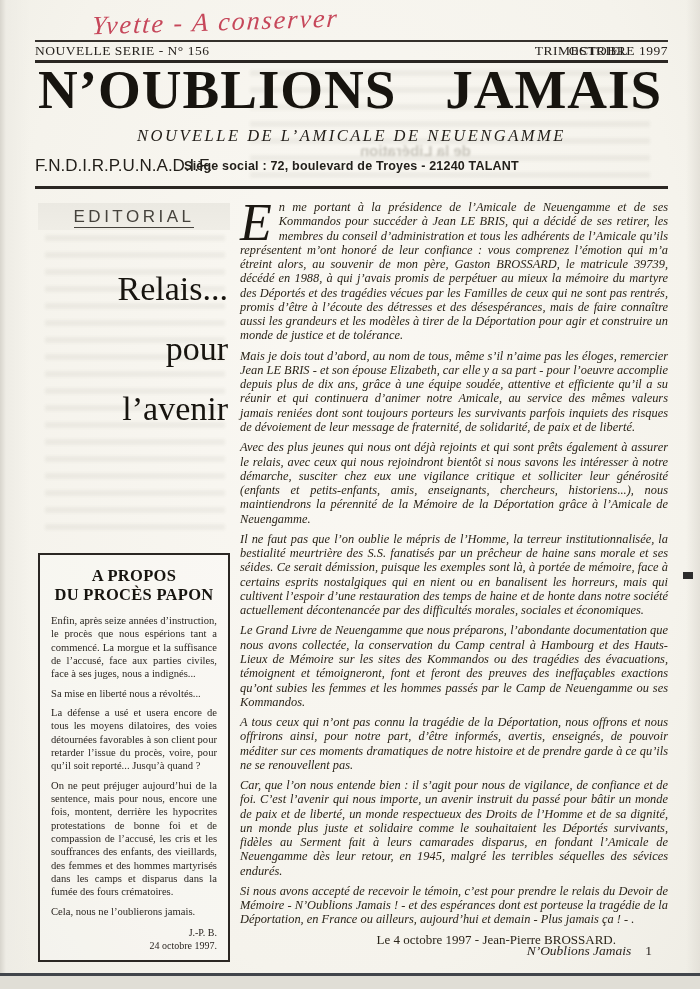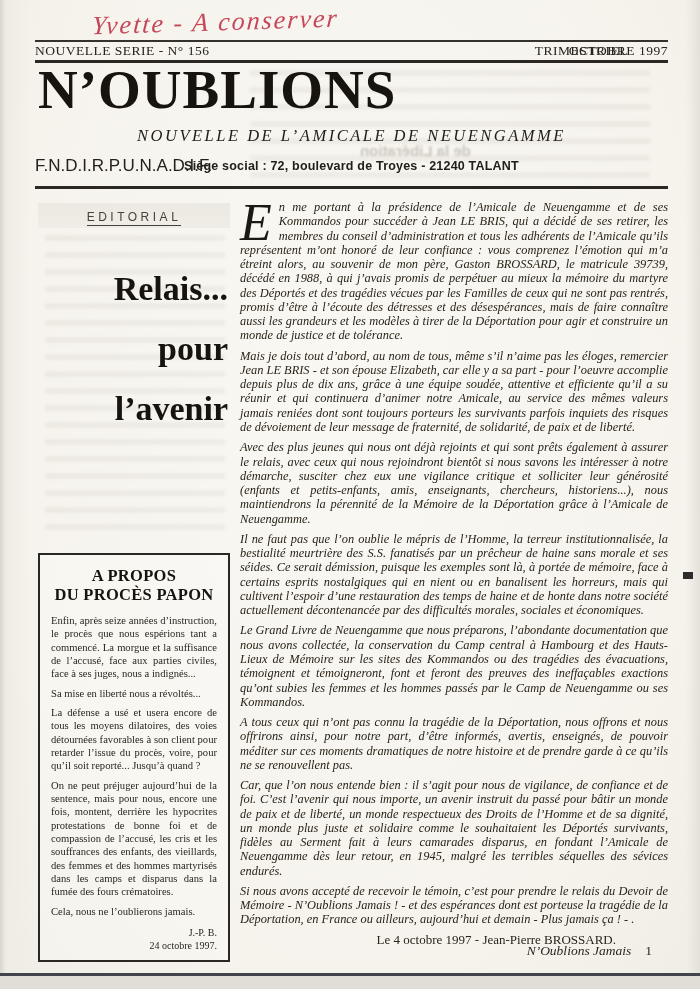--- a/index.html
+++ b/index.html
@@ -36,24 +36,24 @@
   .subtitle{position:absolute;left:35px;top:126px;width:633px;text-align:center;
     font-style:italic;font-size:16.5px;letter-spacing:2.5px;color:#211d18;}
   .org-row{position:absolute;left:35px;top:156px;width:633px;display:flex;
     align-items:center;
     font-family:"Liberation Sans",sans-serif;font-size:17px;color:#23201b;}
   .org-row .address{position:absolute;left:0;right:0;text-align:center;
     font-size:12.5px;font-weight:bold;letter-spacing:.2px;}
   
   .editorial-label{position:absolute;left:38px;top:203px;width:192px;text-align:center;
     background:linear-gradient(180deg,#ebe9e2,#efede6);padding:4px 0 3px;}
-  .editorial-label span{font-family:"Liberation Sans",sans-serif;font-size:12px;
+  .editorial-label span{font-family:"Liberation Sans",sans-serif;font-size:17px;
     letter-spacing:3.5px;color:#45423c;border-bottom:1.5px solid #45423c;padding-bottom:1px;}
   .relais{position:absolute;left:38px;top:272px;width:190px;text-align:right;
-    font-weight:bold;font-size:34px;color:#17140f;}
+    font-weight:normal;font-size:34px;color:#17140f;}
   .relais div{margin-bottom:26px;line-height:1;}
   .sidebar-box{position:absolute;left:38px;top:553px;width:192px;box-sizing:border-box;
     border:2px solid #2b2723;padding:10px 11px 8px;background:rgba(255,255,255,.25);}
   .sidebar-box h2{margin:2px 0 9px;text-align:center;font-size:16.5px;line-height:1.15;
     letter-spacing:.3px;color:#17140f;}
   .sidebar-box p{margin:0 0 6px;font-size:10.6px;line-height:1.26;text-align:justify;
     color:#2a2520;}
   .sidebar-sig{text-align:right;font-size:10px;line-height:1.3;margin-top:8px;color:#2a2520;}
   
   .article{position:absolute;left:240px;top:200px;width:428px;}
@@ -81,20 +81,21 @@
   <div class="rule-thin" style="top:40px;height:1.5px;"></div>
   <div class="kicker-row">
     <span>NOUVELLE SERIE - N° 156</span>
     <span class="mid">TRIMESTRIEL</span>
     <span>OCTOBRE 1997</span>
   </div>
   <div class="rule-thick" style="top:60px;"></div>
 
   <div class="masthead">
     <span>N’OUBLIONS</span>
+    <span>JAMAIS</span>
   </div>
   <div class="subtitle">NOUVELLE DE L’AMICALE DE NEUENGAMME</div>
 
   <div class="org-row">
     <span>F.N.D.I.R.P.</span>
     <span class="address">Siège social : 72, boulevard de Troyes - 21240 TALANT</span>
     <span>U.N.A.D.I.F.</span>
   </div>
   <div class="rule-thick" style="top:186px;"></div>
 

